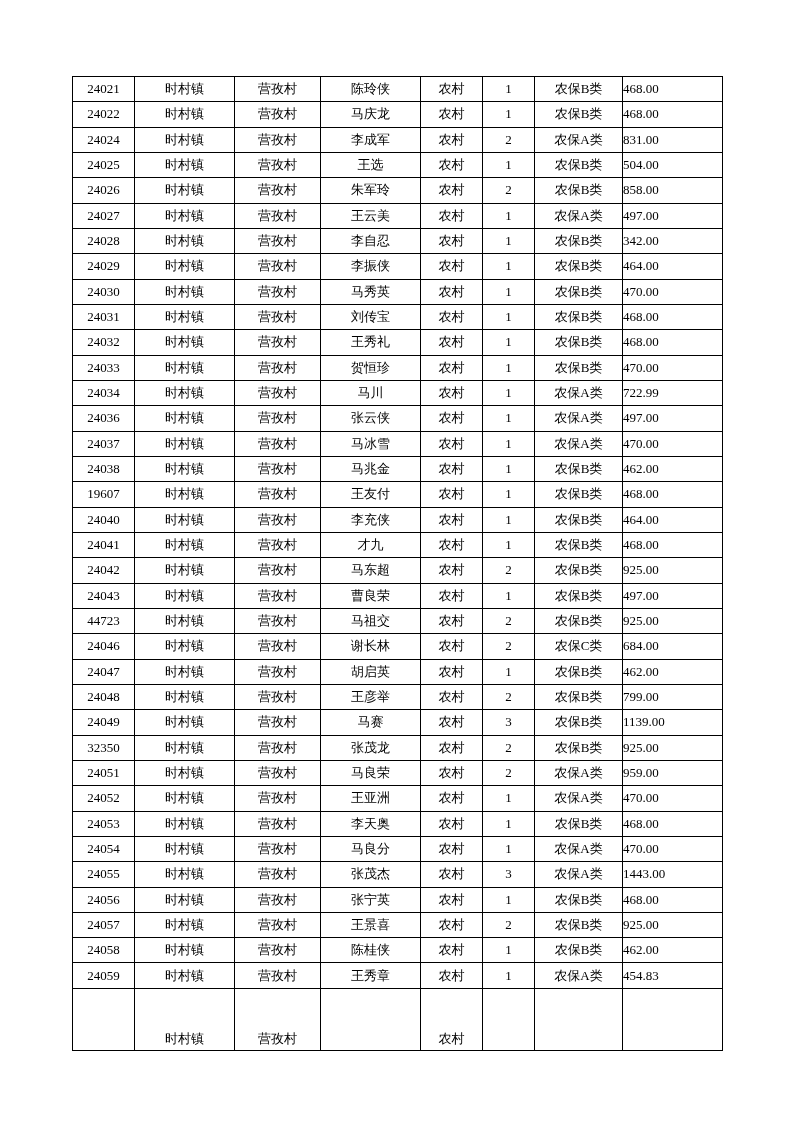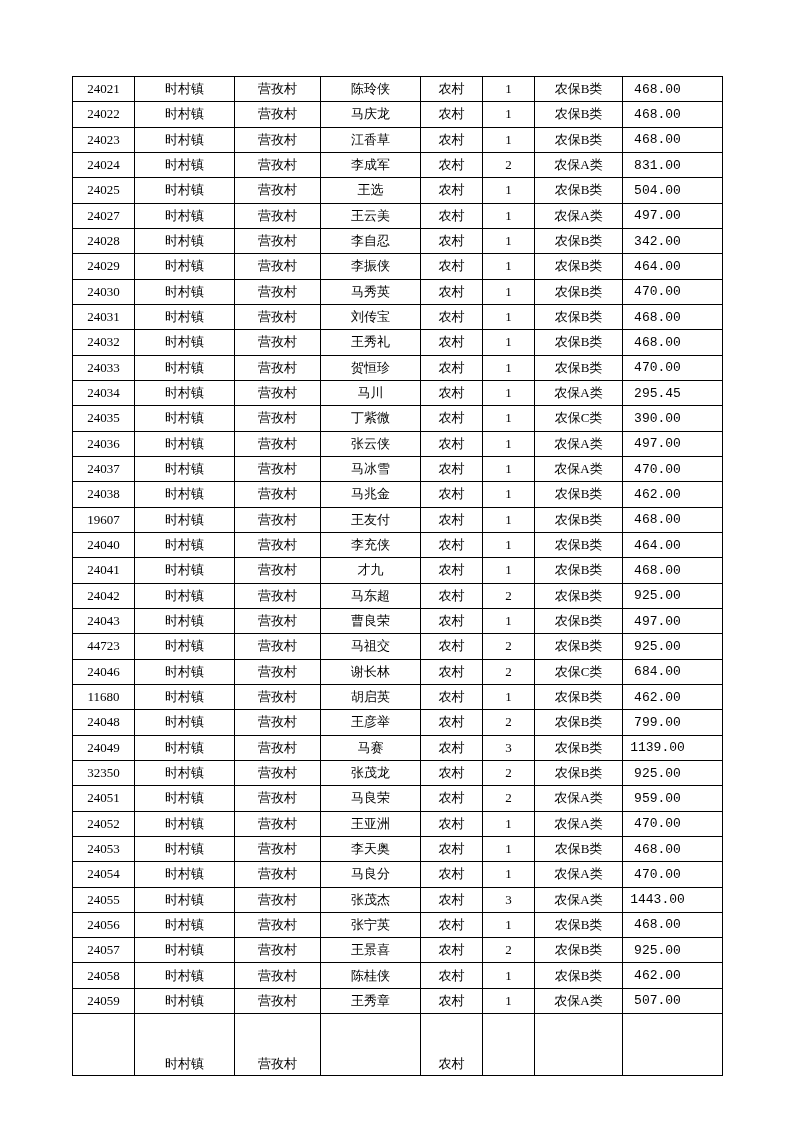--- a/index.html
+++ b/index.html
@@ -27,23 +27,22 @@
   table.records td {
     border: 1px solid #000000;
     height: 25.33px;
     text-align: center;
     vertical-align: middle;
     white-space: nowrap;
     overflow: hidden;
     padding: 0;
   }
   table.records td.col-amount {
-    text-align: center;
+    text-align: left;
     padding-right: 30px;
-    font-family: Liberation Mono, monospace;
   }
   table.records tr.partial td {
     height: 62px;
     vertical-align: bottom;
     padding-bottom: 2px;
   }
 </style>
 </head>
 <body>
 
@@ -74,50 +73,50 @@
           <td class="col-id">24022</td>
           <td class="col-town">时村镇</td>
           <td class="col-village">营孜村</td>
           <td class="col-name">马庆龙</td>
           <td class="col-type">农村</td>
           <td class="col-count">1</td>
           <td class="col-category">农保B类</td>
           <td class="col-amount">468.00</td>
         </tr>
         <tr>
-          <td class="col-id">24023</td>
-          <td class="col-town">时村镇</td>
-          <td class="col-village">营孜村</td>
-          <td class="col-name">江香草</td>
-          <td class="col-type">农村</td>
-          <td class="col-count">1</td>
-          <td class="col-category">农保B类</td>
-          <td class="col-amount">468.00</td>
-        </tr>
-        <tr>
           <td class="col-id">24024</td>
           <td class="col-town">时村镇</td>
           <td class="col-village">营孜村</td>
           <td class="col-name">李成军</td>
           <td class="col-type">农村</td>
           <td class="col-count">2</td>
           <td class="col-category">农保A类</td>
           <td class="col-amount">831.00</td>
         </tr>
         <tr>
           <td class="col-id">24025</td>
           <td class="col-town">时村镇</td>
           <td class="col-village">营孜村</td>
           <td class="col-name">王选</td>
           <td class="col-type">农村</td>
           <td class="col-count">1</td>
           <td class="col-category">农保B类</td>
           <td class="col-amount">504.00</td>
         </tr>
         <tr>
+          <td class="col-id">24026</td>
+          <td class="col-town">时村镇</td>
+          <td class="col-village">营孜村</td>
+          <td class="col-name">朱军玲</td>
+          <td class="col-type">农村</td>
+          <td class="col-count">2</td>
+          <td class="col-category">农保B类</td>
+          <td class="col-amount">858.00</td>
+        </tr>
+        <tr>
           <td class="col-id">24027</td>
           <td class="col-town">时村镇</td>
           <td class="col-village">营孜村</td>
           <td class="col-name">王云美</td>
           <td class="col-type">农村</td>
           <td class="col-count">1</td>
           <td class="col-category">农保A类</td>
           <td class="col-amount">497.00</td>
         </tr>
         <tr>
@@ -181,31 +180,21 @@
           <td class="col-amount">470.00</td>
         </tr>
         <tr>
           <td class="col-id">24034</td>
           <td class="col-town">时村镇</td>
           <td class="col-village">营孜村</td>
           <td class="col-name">马川</td>
           <td class="col-type">农村</td>
           <td class="col-count">1</td>
           <td class="col-category">农保A类</td>
-          <td class="col-amount">295.45</td>
-        </tr>
-        <tr>
-          <td class="col-id">24035</td>
-          <td class="col-town">时村镇</td>
-          <td class="col-village">营孜村</td>
-          <td class="col-name">丁紫微</td>
-          <td class="col-type">农村</td>
-          <td class="col-count">1</td>
-          <td class="col-category">农保C类</td>
-          <td class="col-amount">390.00</td>
+          <td class="col-amount">722.99</td>
         </tr>
         <tr>
           <td class="col-id">24036</td>
           <td class="col-town">时村镇</td>
           <td class="col-village">营孜村</td>
           <td class="col-name">张云侠</td>
           <td class="col-type">农村</td>
           <td class="col-count">1</td>
           <td class="col-category">农保A类</td>
           <td class="col-amount">497.00</td>
@@ -294,21 +283,21 @@
           <td class="col-id">24046</td>
           <td class="col-town">时村镇</td>
           <td class="col-village">营孜村</td>
           <td class="col-name">谢长林</td>
           <td class="col-type">农村</td>
           <td class="col-count">2</td>
           <td class="col-category">农保C类</td>
           <td class="col-amount">684.00</td>
         </tr>
         <tr>
-          <td class="col-id">11680</td>
+          <td class="col-id">24047</td>
           <td class="col-town">时村镇</td>
           <td class="col-village">营孜村</td>
           <td class="col-name">胡启英</td>
           <td class="col-type">农村</td>
           <td class="col-count">1</td>
           <td class="col-category">农保B类</td>
           <td class="col-amount">462.00</td>
         </tr>
         <tr>
           <td class="col-id">24048</td>
@@ -421,21 +410,21 @@
           <td class="col-amount">462.00</td>
         </tr>
         <tr>
           <td class="col-id">24059</td>
           <td class="col-town">时村镇</td>
           <td class="col-village">营孜村</td>
           <td class="col-name">王秀章</td>
           <td class="col-type">农村</td>
           <td class="col-count">1</td>
           <td class="col-category">农保A类</td>
-          <td class="col-amount">507.00</td>
+          <td class="col-amount">454.83</td>
         </tr>
         <tr class="partial">
           <td class="col-id"></td>
           <td class="col-town">时村镇</td>
           <td class="col-village">营孜村</td>
           <td class="col-name"></td>
           <td class="col-type">农村</td>
           <td class="col-count"></td>
           <td class="col-category"></td>
           <td class="col-amount"></td>

